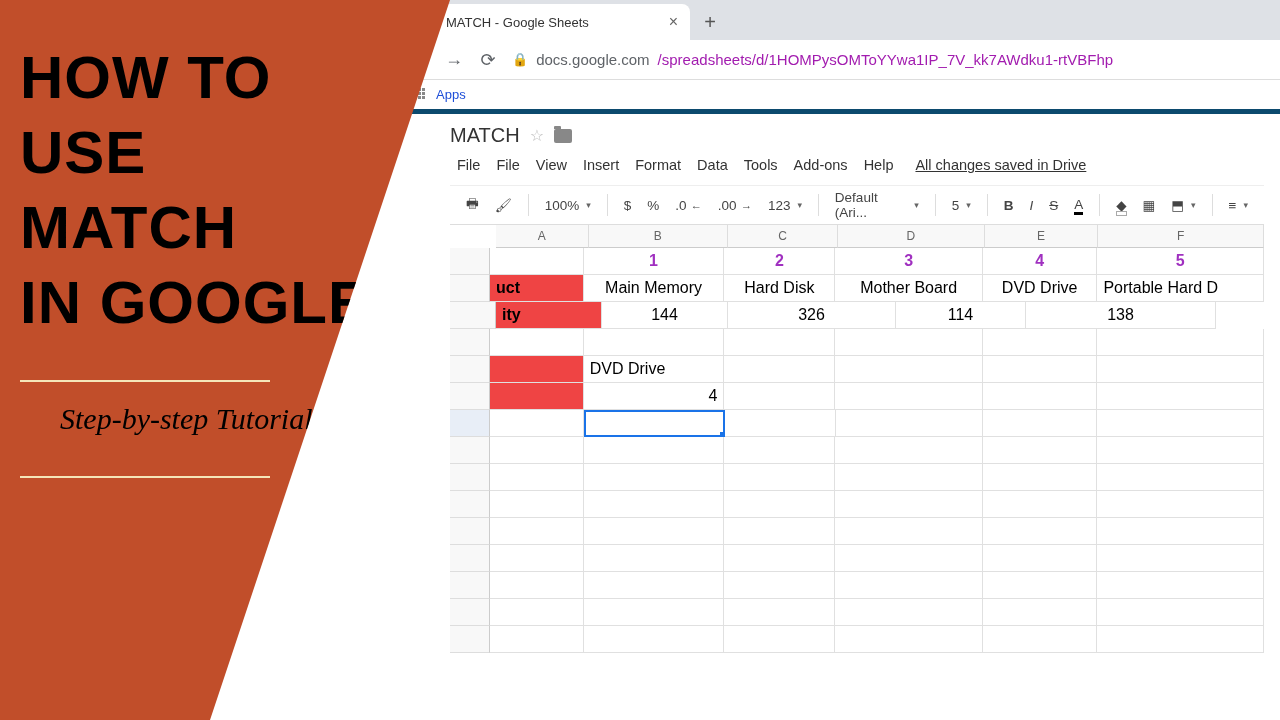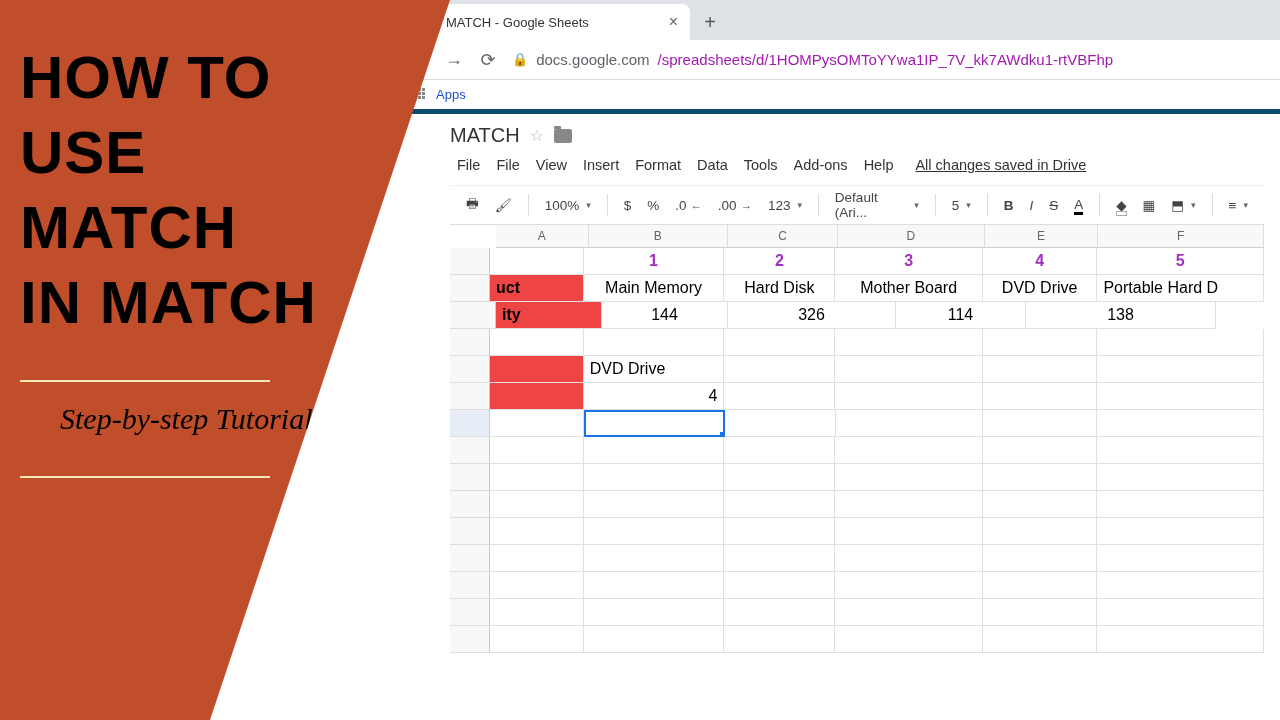--- a/index.html
+++ b/index.html
@@ -310,18 +310,18 @@
       </div>
     </div>
   </div>
 </div>
 
 <div class="overlay">
   <h1>
     <span>HOW TO</span><br>
     <span>USE</span><br>
     <span>MATCH</span><br>
-    <span>IN MATCH</span><br>
+    <span>IN GOOGLE</span><br>
   </h1>
   <div class="divider"></div>
   <div class="subtitle">Step-by-step Tutorial</div>
   <div class="divider"></div>
 </div>
 
 </body></html>

